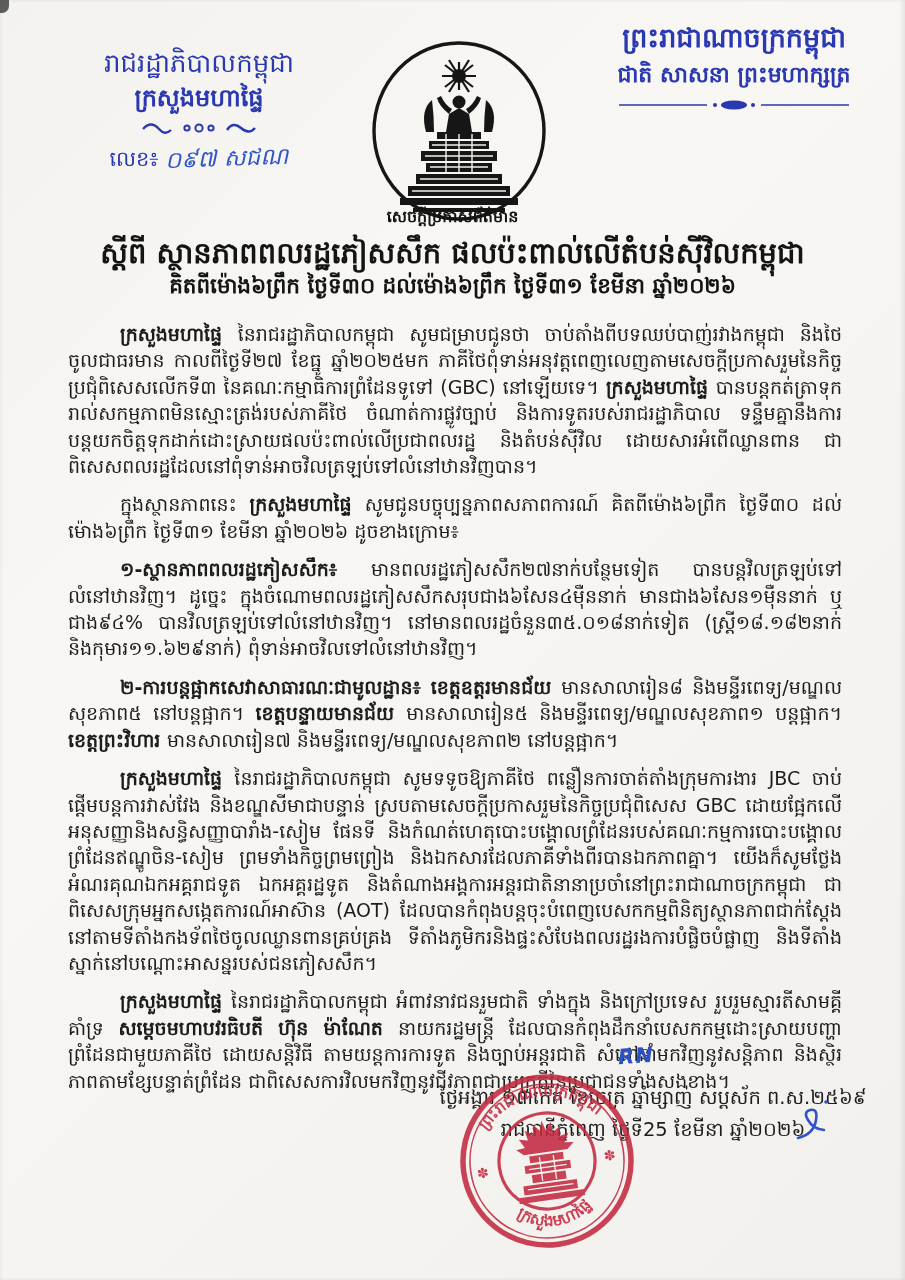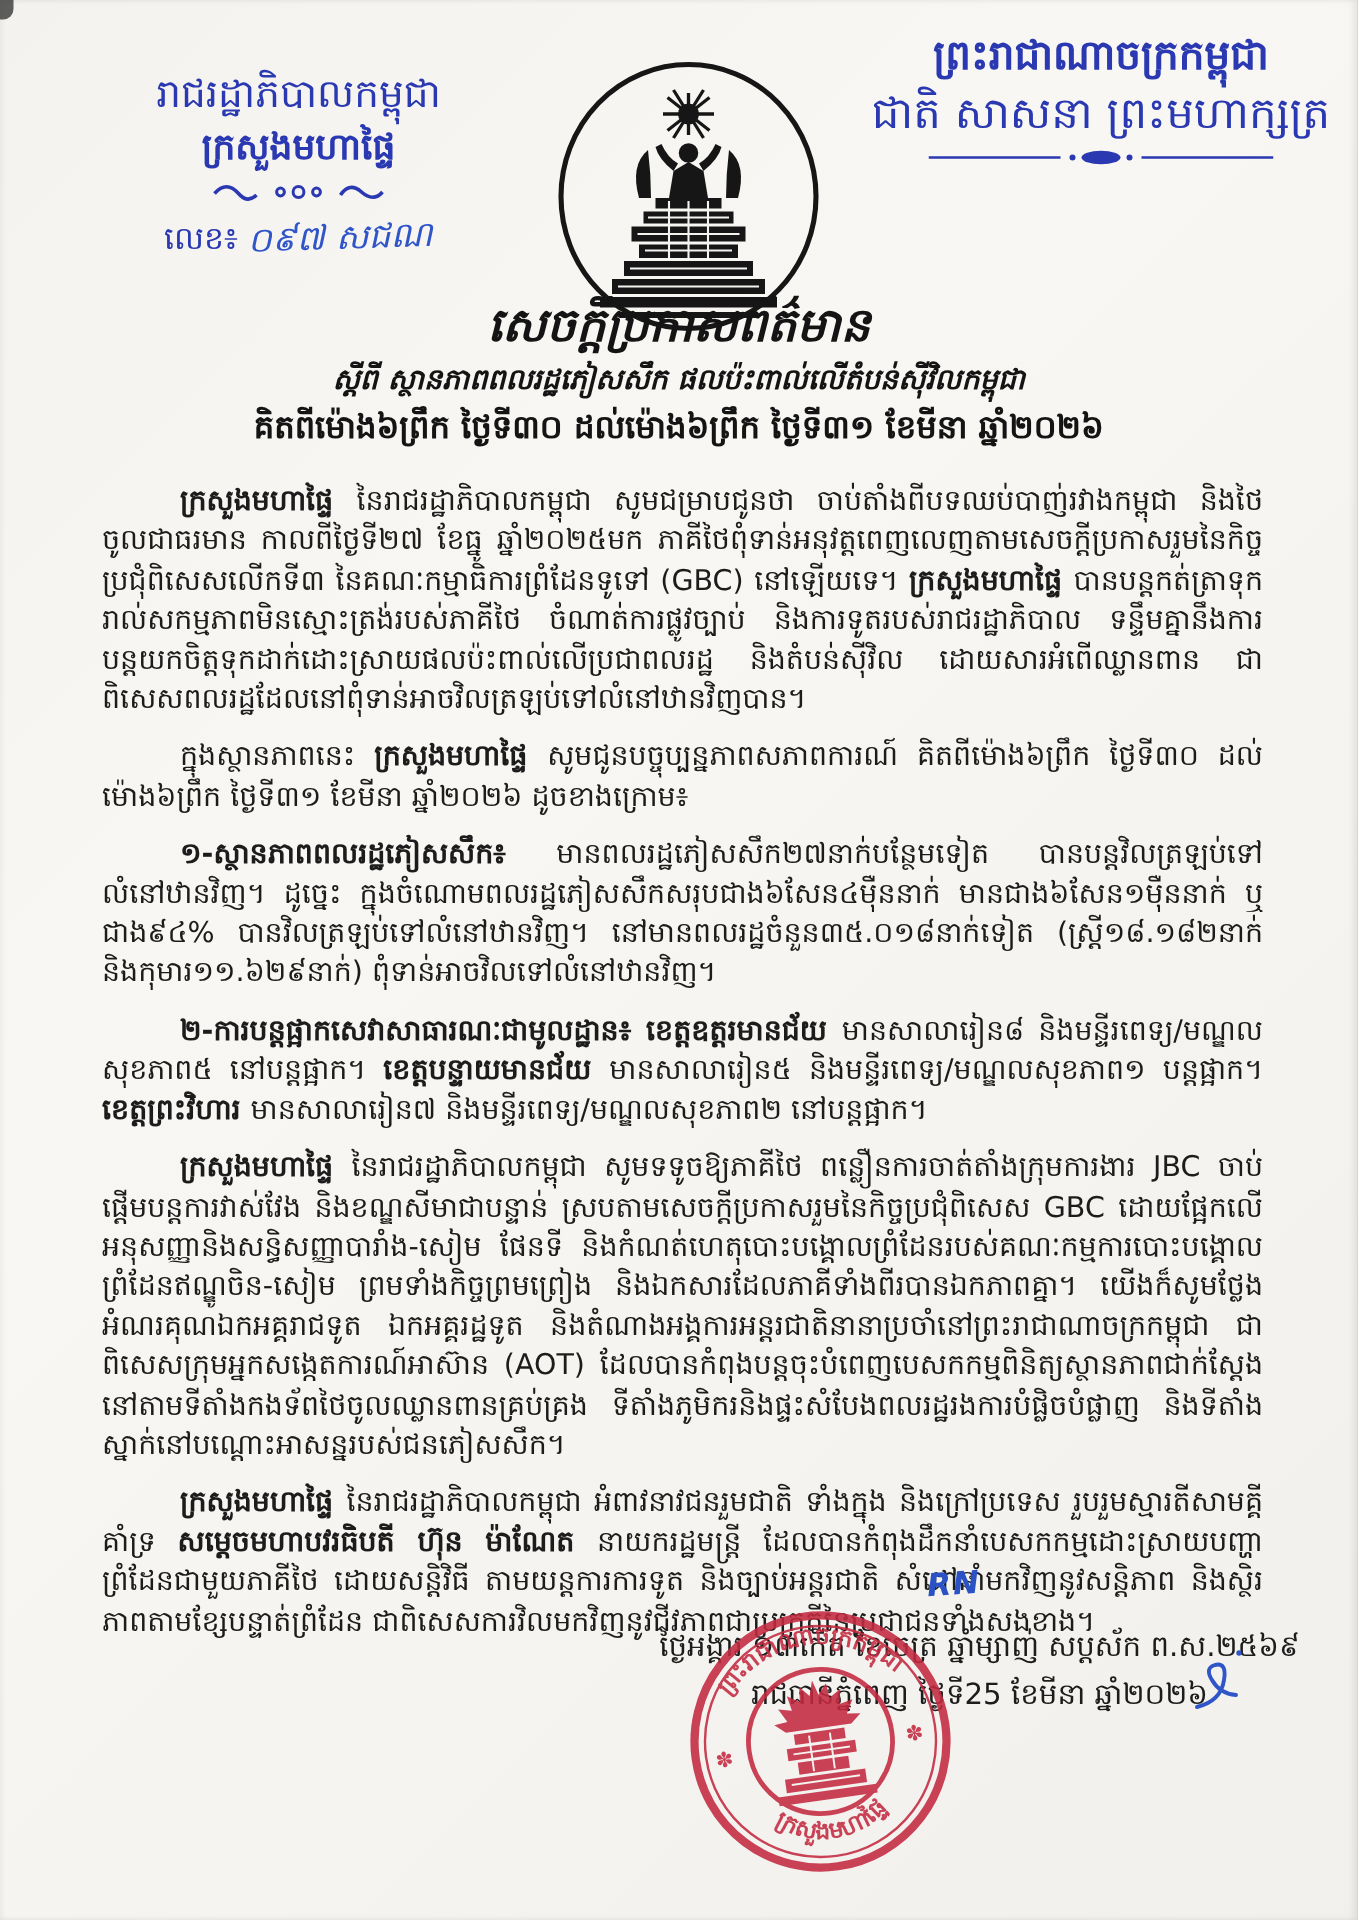--- a/index.html
+++ b/index.html
@@ -18,27 +18,27 @@
   .hl1{font-size:26px;font-weight:400;line-height:34px;}
   .hl2{font-size:24px;font-weight:700;line-height:32px;margin-top:2px;}
   .flourish{margin-top:5px;height:18px;}
   .doc-no{margin-top:7px;font-size:21px;color:#2a38b2;white-space:nowrap;}
   .hand{color:#2f55c9;font-style:italic;display:inline-block;transform:rotate(-2deg);font-size:23px;}
 
   .emblem-wrap{left:370px;top:40px;width:178px;height:182px;}
 
   .hdr-right{left:572px;top:20px;width:324px;text-align:center;color:#2a38b2;}
   .hr1{font-size:27px;font-weight:700;line-height:36px;}
-  .hr2{font-size:29px;font-weight:400;line-height:30px;margin-top:4px;}
+  .hr2{font-size:22px;font-weight:700;line-height:30px;margin-top:4px;}
   .divider{margin-top:7px;height:14px;}
 
   
   .title-block{top:202px;left:0;width:905px;text-align:center;color:#141414;}
-  .t1{font-size:31px;font-weight:700;line-height:30px;font-style:italic;}
-  .t2{font-size:19px;font-weight:700;line-height:30px;margin-top:6px;font-style:italic;}
+  .t1{font-size:16px;font-weight:700;line-height:30px;}
+  .t2{font-size:29px;font-weight:700;line-height:30px;margin-top:6px;}
   .t3{font-size:21.5px;font-weight:700;line-height:30px;margin-top:3px;}
 
   
   .body-block{top:309px;left:56px;width:798px;font-size:19px;line-height:26.4px;
               text-align:justify;color:#1c1c1c;}
   .body-block p{margin:12px;text-indent:52px;}
   .seg-b{font-weight:700;}
 
   
   .initials{left:618px;top:1044px;font-style:italic;font-weight:700;font-size:21px;

